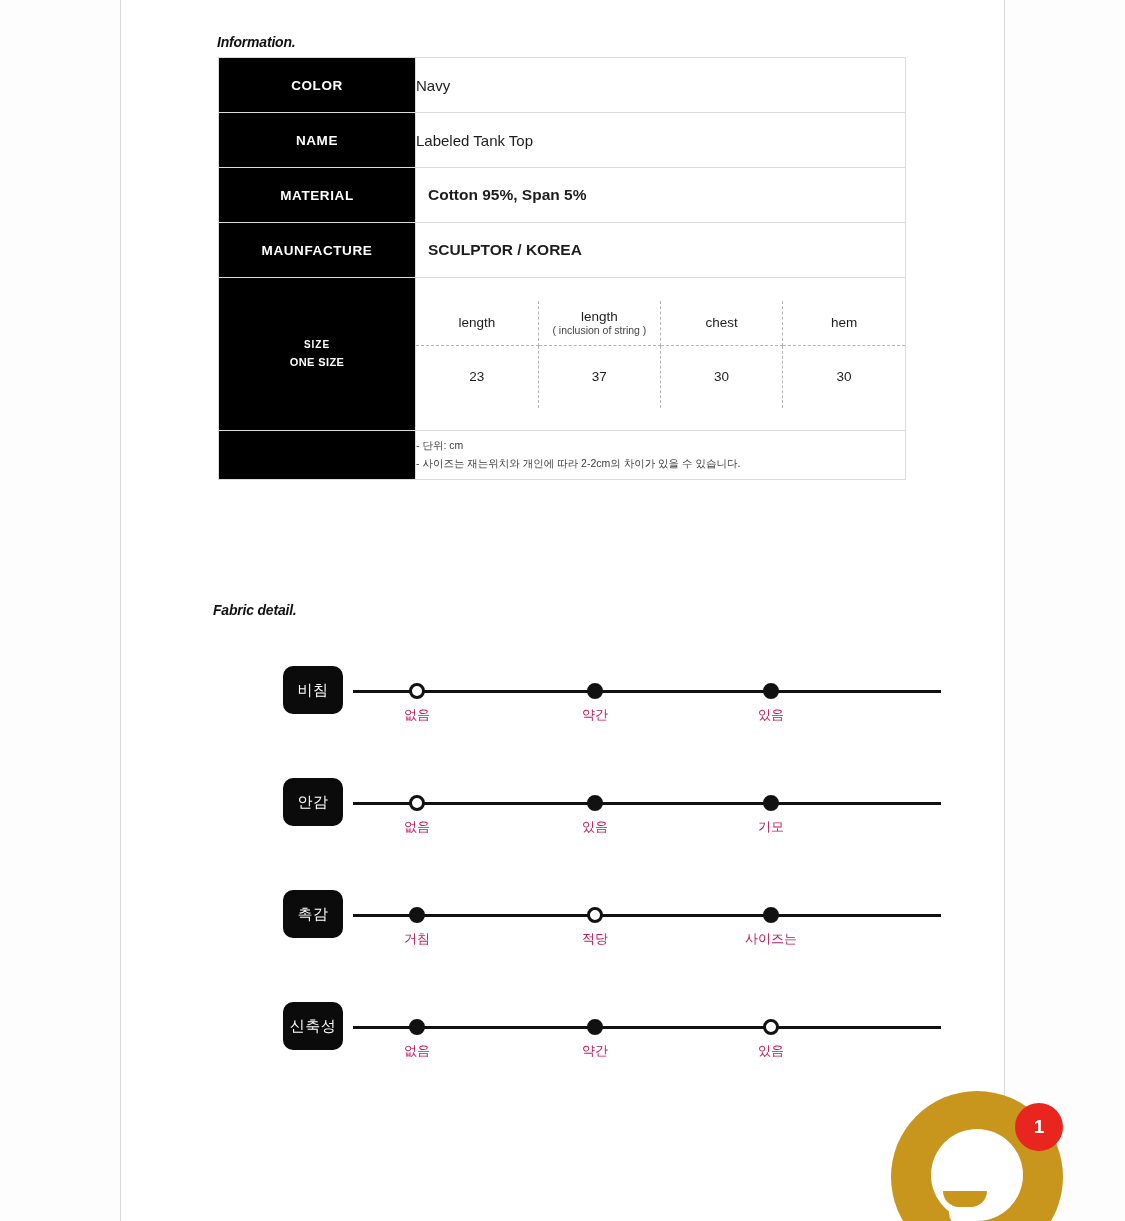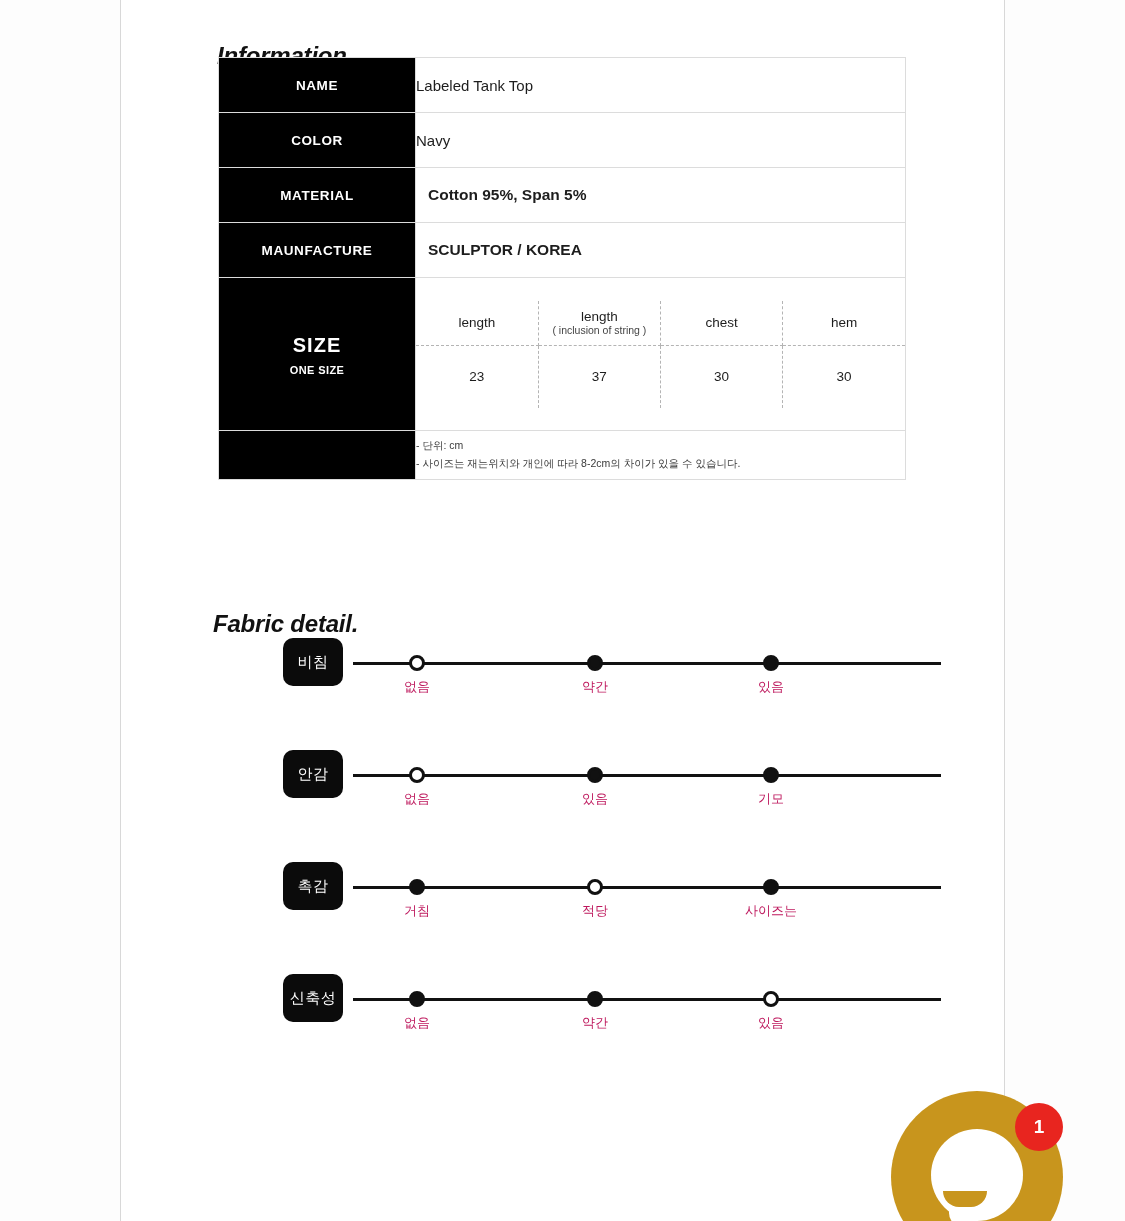--- a/index.html
+++ b/index.html
@@ -39,21 +39,21 @@
     position: absolute;
     left: 121px;
     right: 121px;
     top: 0;
     bottom: 0;
     background: #ffffff;
   }
 
   .section-title {
     position: absolute;
-    font-size: 24px;
+    font-size: 14px;
     font-weight: bold;
     font-style: italic;
     color: #111111;
     letter-spacing: -0.2px;
   }
   #info-title { left: 96px; top: 22px; }
   #fabric-title { left: 92px; top: 590px; }
 
   
   .info-table {
@@ -88,21 +88,21 @@
   }
   .val.bold { font-weight: bold; font-size: 15.5px; padding-left: 12px; }
 
   .lbl.size-cell {
     height: 152px;
     vertical-align: middle;
     line-height: 1.5;
   }
   .size-cell .size-word {
     display: block;
-    font-size: 20px;
+    font-size: 10px;
     font-weight: bold;
     letter-spacing: 1px;
   }
   .size-cell .size-sub {
     display: block;
     font-size: 11px;
     font-weight: bold;
     letter-spacing: 0.4px;
     margin-top: 2px;
     text-align: center;
@@ -144,21 +144,21 @@
     font-size: 10.5px;
     color: #3a3a3a;
     line-height: 1.7;
     height: auto;
   }
 
   
   .fabric-list {
     position: absolute;
     left: 0;
-    top: 616px;
+    top: 644px;
     width: 100%;
   }
   .fabric-row {
     position: relative;
     height: 112px;
   }
   .fabric-badge {
     position: absolute;
     left: 162px;
     top: 22px;
@@ -278,26 +278,26 @@
 <div class="page-rule left"></div>
 <div class="page-rule right"></div>
 
 <div class="content">
 
   <h2 class="section-title" id="info-title">Information.</h2>
 
   <table class="info-table">
     <tbody>
       <tr>
+        <td class="lbl">COLOR</td>
+        <td class="val">Navy</td>
+      </tr>
+      <tr>
         <td class="lbl">NAME</td>
         <td class="val">Labeled Tank Top</td>
-      </tr>
-      <tr>
-        <td class="lbl">COLOR</td>
-        <td class="val">Navy</td>
       </tr>
       <tr>
         <td class="lbl">MATERIAL</td>
         <td class="val bold">Cotton 95%, Span 5%</td>
       </tr>
       <tr>
         <td class="lbl">MAUNFACTURE</td>
         <td class="val bold">SCULPTOR / KOREA</td>
       </tr>
       <tr>
@@ -332,21 +332,21 @@
                 <td>30</td>
               </tr>
             </tbody>
           </table>
         </td>
       </tr>
       <tr>
         <td class="lbl" style="height:48px;"></td>
         <td class="note-cell">
           <div>- 단위: cm</div>
-          <div>- 사이즈는 재는위치와 개인에 따라 8-2cm의 차이가 있을 수 있습니다.</div>
+          <div>- 사이즈는 재는위치와 개인에 따라 2-2cm의 차이가 있을 수 있습니다.</div>
         </td>
       </tr>
     </tbody>
   </table>
 
   <h2 class="section-title" id="fabric-title">Fabric detail.</h2>
 
   <div class="fabric-list">
 
     <div class="fabric-row">

